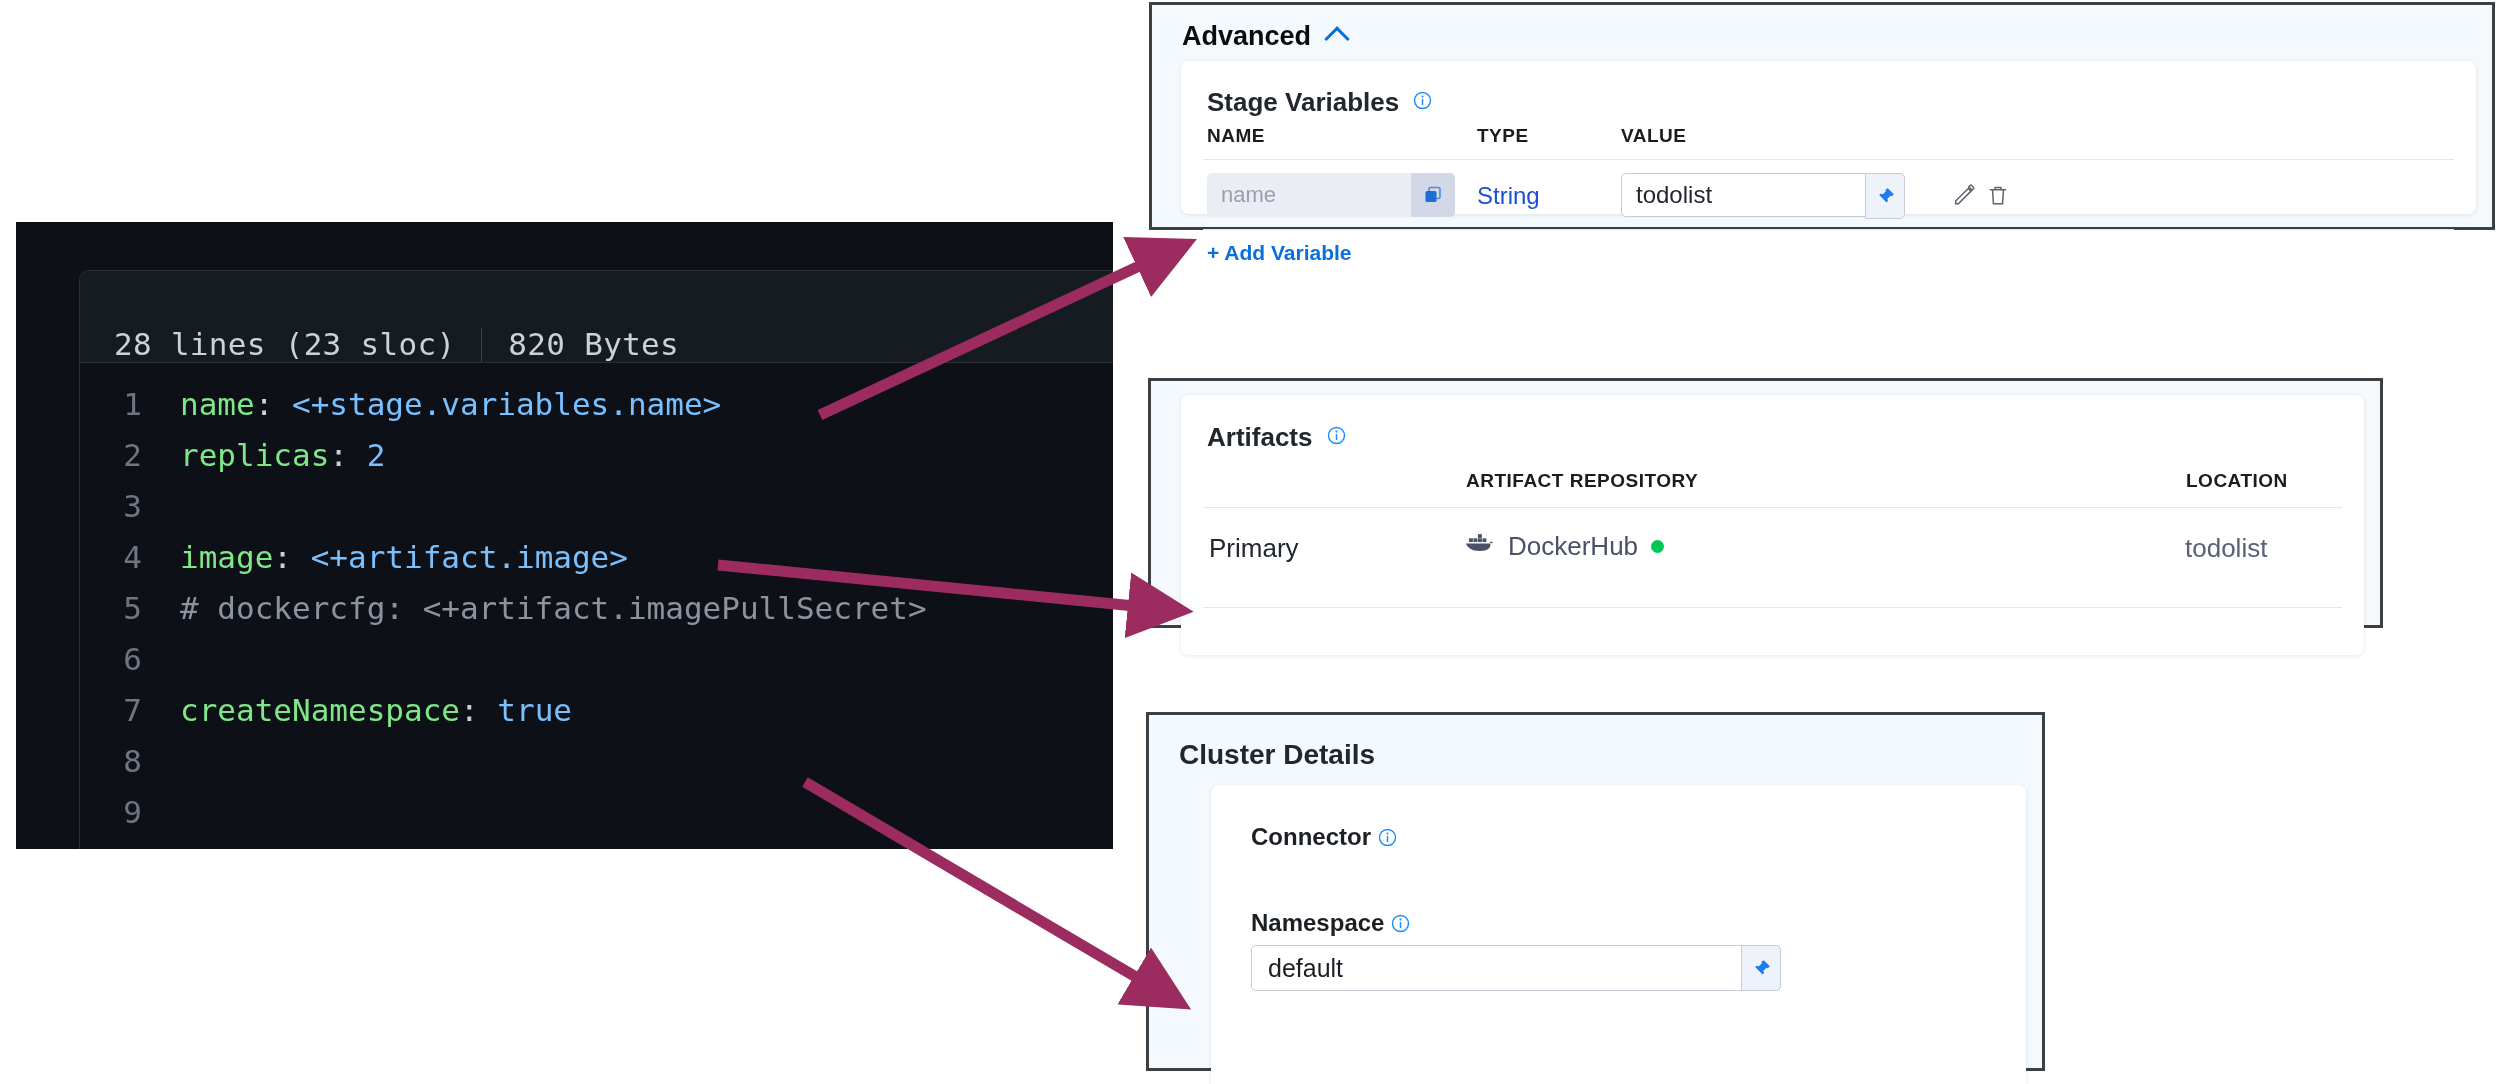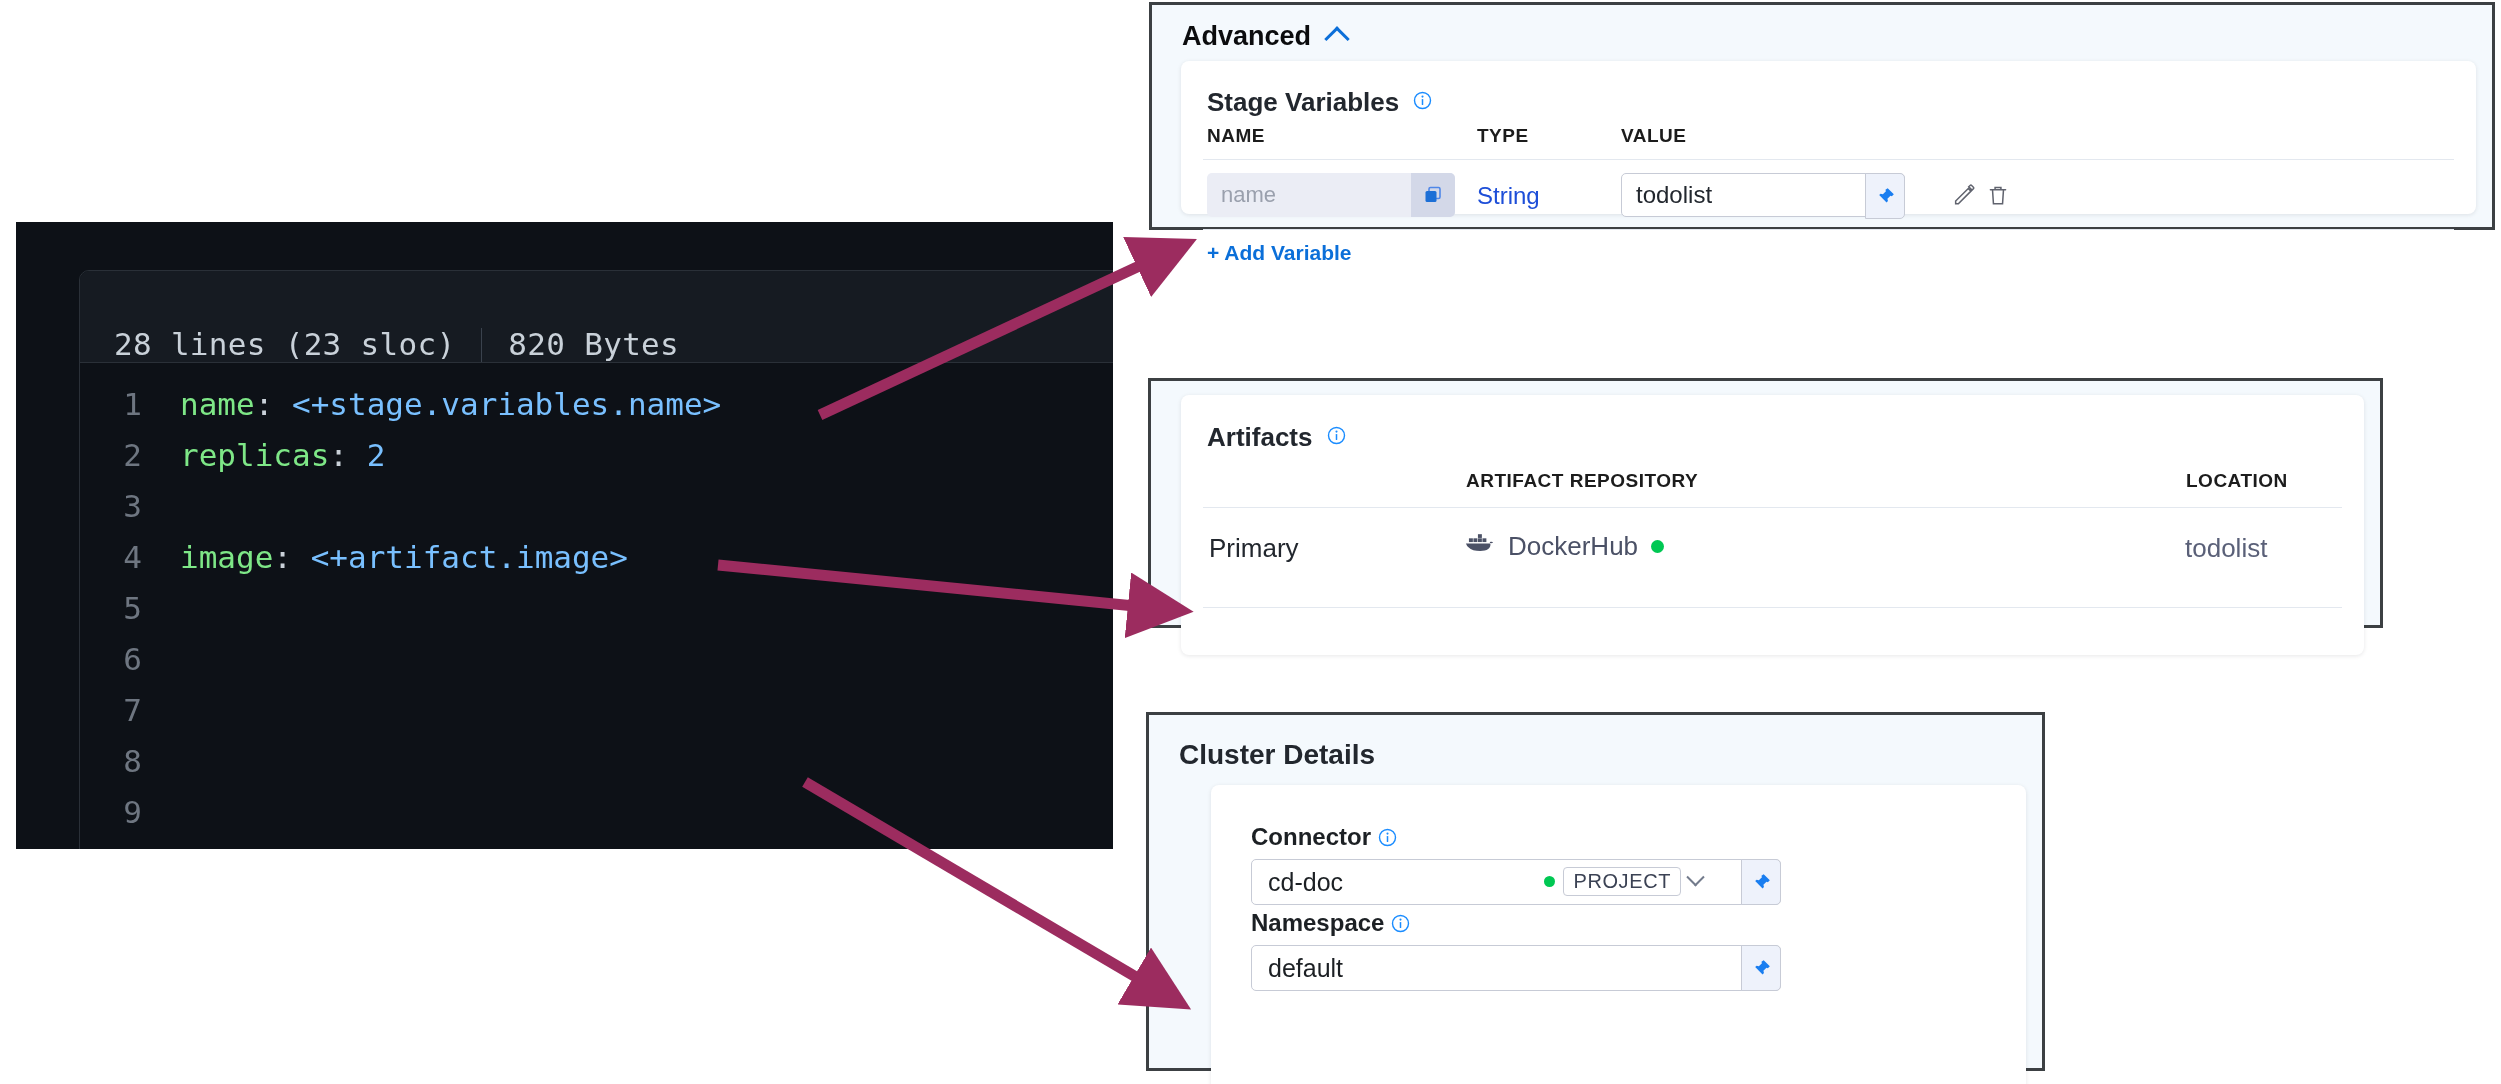--- a/index.html
+++ b/index.html
@@ -323,23 +323,23 @@
     <div class="code-header">
       <span class="code-meta">28 lines (23 sloc)</span>
       <span class="code-sep"></span>
       <span class="code-meta">820 Bytes</span>
     </div>
     <div class="code-body" id="code-body">
         <div class="code-line"><span class="code-ln">1</span><span class="code-txt"><span class="tok-key">name</span><span class="tok-punc">:</span><span class="tok-val"> &lt;+stage.variables.name&gt;</span></span></div>
         <div class="code-line"><span class="code-ln">2</span><span class="code-txt"><span class="tok-key">replicas</span><span class="tok-punc">:</span><span class="tok-val"> 2</span></span></div>
         <div class="code-line"><span class="code-ln">3</span><span class="code-txt">&nbsp;</span></div>
         <div class="code-line"><span class="code-ln">4</span><span class="code-txt"><span class="tok-key">image</span><span class="tok-punc">:</span><span class="tok-val"> &lt;+artifact.image&gt;</span></span></div>
-        <div class="code-line"><span class="code-ln">5</span></div>
+        <div class="code-line"><span class="code-ln">5</span><span class="code-txt"><span class="tok-comment"># dockercfg: &lt;+artifact.imagePullSecret&gt;</span></span></div>
         <div class="code-line"><span class="code-ln">6</span><span class="code-txt">&nbsp;</span></div>
-        <div class="code-line"><span class="code-ln">7</span></div>
+        <div class="code-line"><span class="code-ln">7</span><span class="code-txt"><span class="tok-key">createNamespace</span><span class="tok-punc">:</span><span class="tok-val"> true</span></span></div>
         <div class="code-line"><span class="code-ln">8</span></div>
         <div class="code-line"><span class="code-ln">9</span><span class="code-txt">&nbsp;</span></div>
       </div>
   </div>
 </div>
 
 <div class="panel" id="advanced-panel">
   <div class="adv-head">
     <span>Advanced</span>
     <span class="chevron-up"></span>
@@ -453,33 +453,20 @@
       <span>Connector</span>
       <span class="info-icon">
         <svg width="19" height="19" viewBox="0 0 19 19">
             <circle cx="9.5" cy="9.5" r="8" fill="none" stroke="#1a8cff" stroke-width="1.4"></circle>
             <circle cx="9.5" cy="5.6" r="1.05" fill="#1a8cff"></circle>
             <rect x="8.75" y="7.9" width="1.5" height="6.2" rx="0.7" fill="#1a8cff"></rect>
           </svg>
       </span>
     </div>
 
-    <div class="txt-field" id="connector-field">
-      <span class="fval">cd-doc</span>
-      <span class="scope-chip">
-        <span class="status-dot" style="width:11px;height:11px"></span>
-        <span class="chip-box">PROJECT</span>
-        <span class="chevron-down-small"></span>
-      </span>
-      <span class="pin-slot">
-        <svg width="21" height="21" viewBox="0 0 24 24">
-            <path d="M14.5 2.5l7 7-2.2 2.2-1.6-.6-3.5 3.5.6 2.6-1.6 1.6-4.2-4.2-4.5 4.5-.9.9.9-.9 4.5-4.5-4.2-4.2 1.6-1.6 2.6.6 3.5-3.5-.6-1.6z" fill="#1a7ef0"></path>
-          </svg>
-      </span>
-    </div>
 
     <div class="fld-label" id="namespace-label">
       <span>Namespace</span>
       <span class="info-icon">
         <svg width="19" height="19" viewBox="0 0 19 19">
             <circle cx="9.5" cy="9.5" r="8" fill="none" stroke="#1a8cff" stroke-width="1.4"></circle>
             <circle cx="9.5" cy="5.6" r="1.05" fill="#1a8cff"></circle>
             <rect x="8.75" y="7.9" width="1.5" height="6.2" rx="0.7" fill="#1a8cff"></rect>
           </svg>
       </span>

